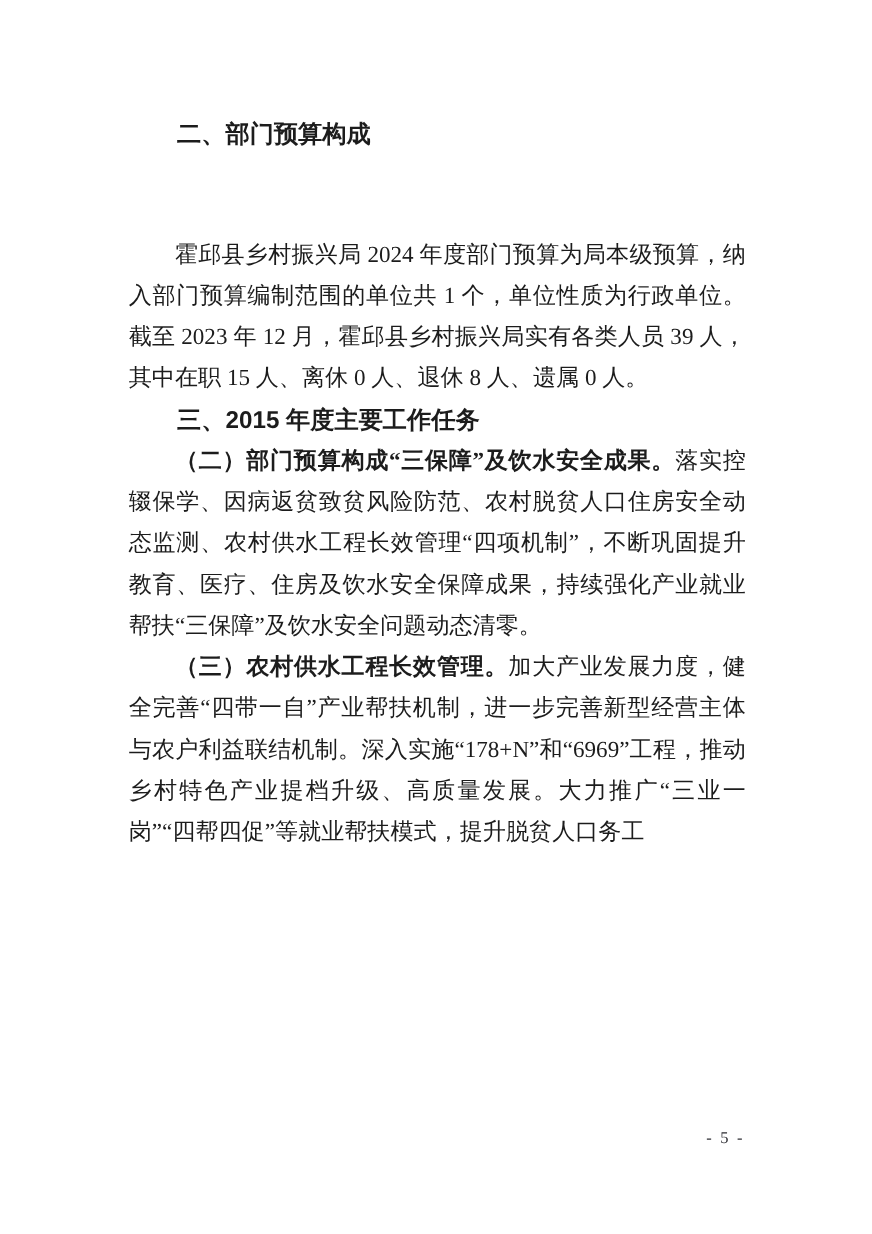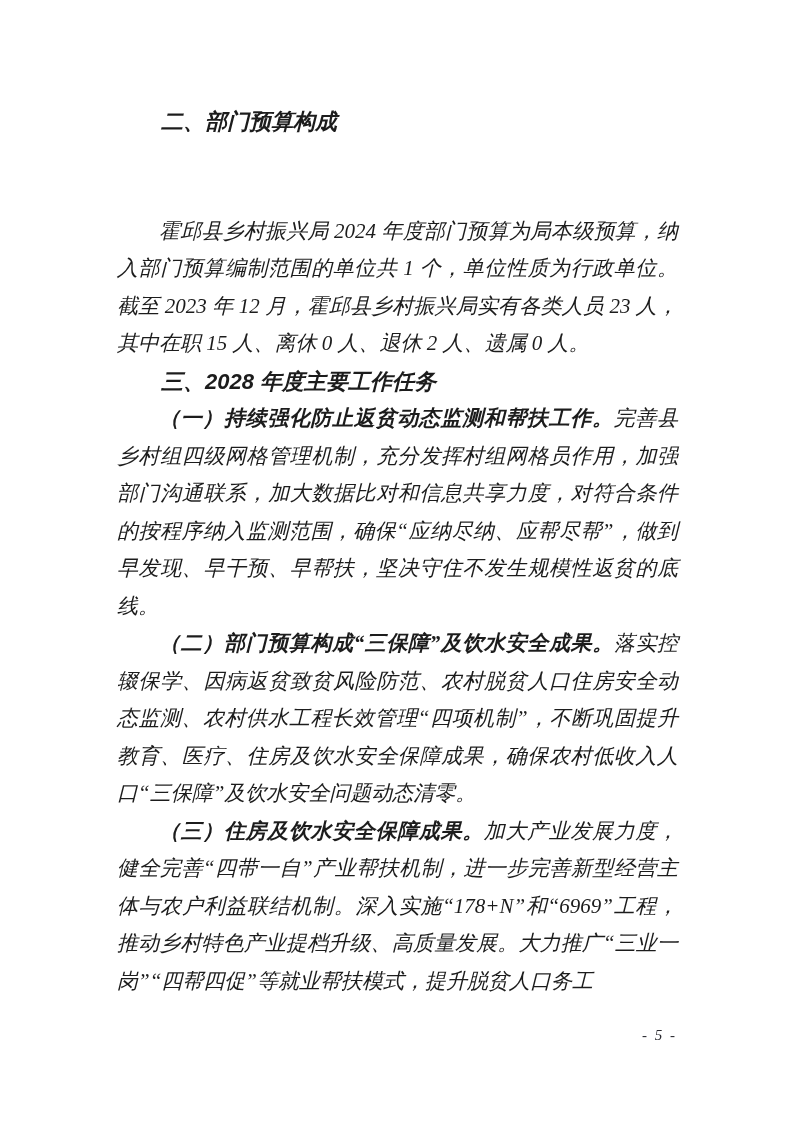--- a/index.html
+++ b/index.html
@@ -8,21 +8,20 @@
     background: #ffffff;
   }
   .page {
     position: relative;
     width: 793px;
     height: 1122px;
     background: #ffffff;
     overflow: hidden;
     font-family: "Liberation Serif", "DejaVu Serif", serif;
     color: #1c1c1c;
-    font-style: italic;
   }
   .content {
     position: absolute;
     left: 117px;
     top: 103px;
     width: 561px;
   }
   .doc-heading {
     font-family: "Liberation Sans", "DejaVu Sans", sans-serif;
     font-weight: 700;
@@ -58,26 +57,25 @@
   }
 </style>
 </head>
 <body>
 
 <div class="page">
   <div class="content">
 
     <h2 class="doc-heading heading-budget">二、部门预算构成</h2>
 
-    <p class="para">霍邱县乡村振兴局 2024 年度部门预算为局本级预算，纳入部门预算编制范围的单位共 1 个，单位性质为行政单位。截至 2023 年 12 月，霍邱县乡村振兴局实有各类人员 23 人，其中在职 15 人、离休 0 人、退休 2 人、遗属 0 人。</p>
+    <p class="para">霍邱县乡村振兴局 2024 年度部门预算为局本级预算，纳入部门预算编制范围的单位共 1 个，单位性质为行政单位。截至 2023 年 12 月，霍邱县乡村振兴局实有各类人员 39 人，其中在职 15 人、离休 0 人、退休 8 人、遗属 0 人。</p>
 
-    <h2 class="doc-heading">三、2028 年度主要工作任务</h2>
+    <h2 class="doc-heading">三、2015 年度主要工作任务</h2>
 
-    <p class="para"><b>（一）持续强化防止返贫动态监测和帮扶工作。</b><span>完善县乡村组四级网格管理机制，充分发挥村组网格员作用，加强部门沟通联系，加大数据比对和信息共享力度，对符合条件的按程序纳入监测范围，确保“应纳尽纳、应帮尽帮”，做到早发现、早干预、早帮扶，坚决守住不发生规模性返贫的底线。</span></p>
 
-    <p class="para"><b>（二）部门预算构成“三保障”及饮水安全成果。</b><span>落实控辍保学、因病返贫致贫风险防范、农村脱贫人口住房安全动态监测、农村供水工程长效管理“四项机制”，不断巩固提升教育、医疗、住房及饮水安全保障成果，确保农村低收入人口“三保障”及饮水安全问题动态清零。</span></p>
+    <p class="para"><b>（二）部门预算构成“三保障”及饮水安全成果。</b><span>落实控辍保学、因病返贫致贫风险防范、农村脱贫人口住房安全动态监测、农村供水工程长效管理“四项机制”，不断巩固提升教育、医疗、住房及饮水安全保障成果，持续强化产业就业帮扶“三保障”及饮水安全问题动态清零。</span></p>
 
-    <p class="para"><b>（三）住房及饮水安全保障成果。</b><span>加大产业发展力度，健全完善“四带一自”产业帮扶机制，进一步完善新型经营主体与农户利益联结机制。深入实施“178+N”和“6969”工程，推动乡村特色产业提档升级、高质量发展。大力推广“三业一岗”“四帮四促”等就业帮扶模式，提升脱贫人口务工</span></p>
+    <p class="para"><b>（三）农村供水工程长效管理。</b><span>加大产业发展力度，健全完善“四带一自”产业帮扶机制，进一步完善新型经营主体与农户利益联结机制。深入实施“178+N”和“6969”工程，推动乡村特色产业提档升级、高质量发展。大力推广“三业一岗”“四帮四促”等就业帮扶模式，提升脱贫人口务工</span></p>
 
   </div>
 
   <div class="page-number">- 5 -</div>
 </div>
 
 </body></html>

